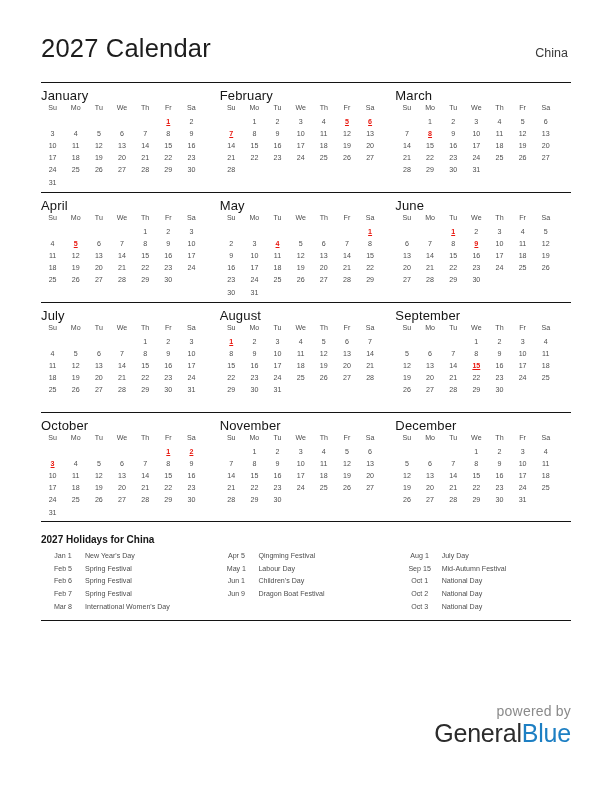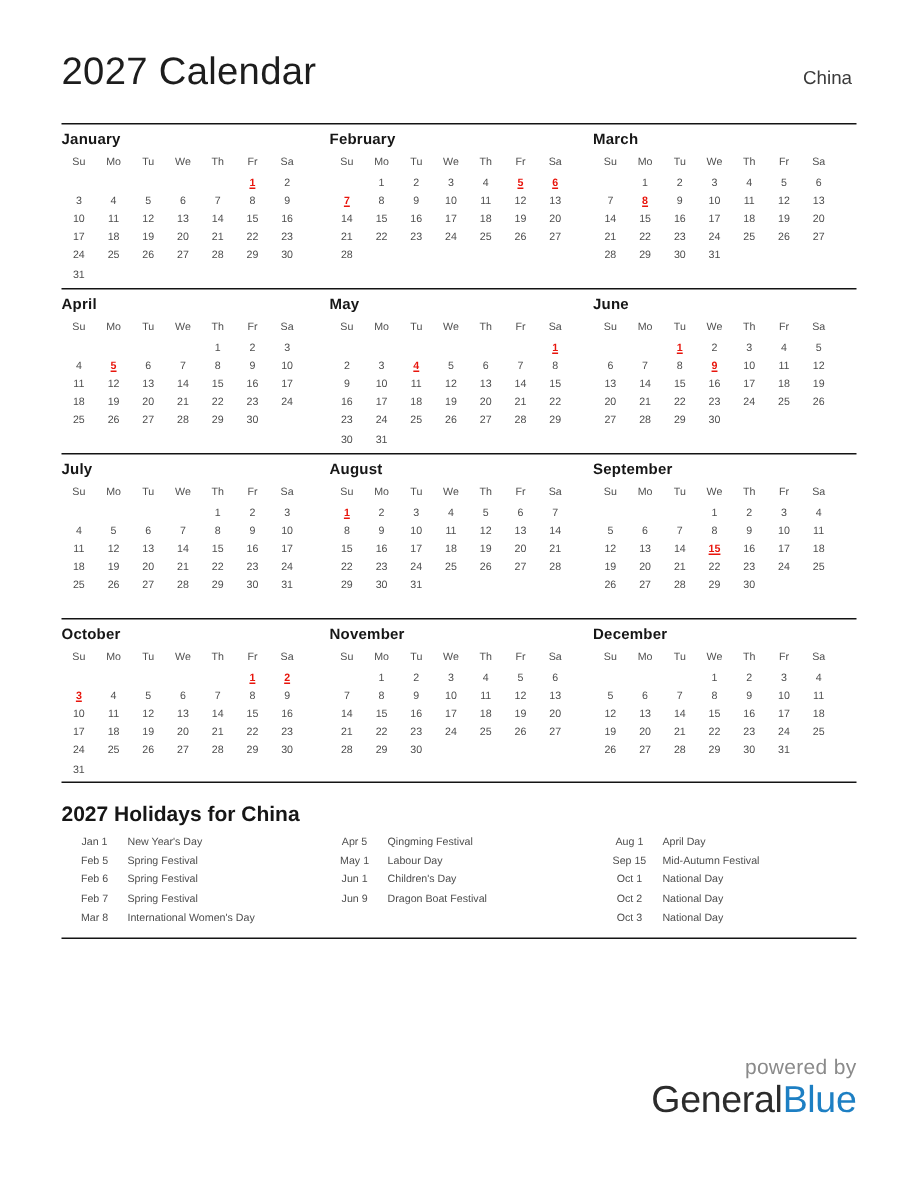--- a/index.html
+++ b/index.html
@@ -65,22 +65,22 @@
   .quarter-row.last {
     border-bottom: 1.1px solid #141414;
   }
   .month {
     width: 184px;
     padding-top: 5px;
     box-sizing: border-box;
   }
   .month:nth-child(2) { margin-left: 3px; }
   .month-name {
-    font-size: 10px;
-    font-weight: bold;
+    font-size: 13px;
+    font-weight: normal;
     color: #161616;
     letter-spacing: 0.15px;
     margin-bottom: 4px;
     height: 11px;
   }
   table.mgrid {
     border-collapse: collapse;
     table-layout: fixed;
     width: 162px;
   }
@@ -113,21 +113,21 @@
   .holidays {
     position: absolute;
     left: 41px;
     top: 528px;
     width: 530px;
     border-bottom: 1.1px solid #141414;
     padding-bottom: 7px;
     box-sizing: border-box;
   }
   .holidays-title {
-    font-size: 14px;
+    font-size: 10px;
     font-weight: bold;
     color: #161616;
     padding-top: 6px;
     margin-bottom: 5px;
   }
   .hol-cols {
     display: flex;
   }
   .hol-col {
     width: 176px;
@@ -1014,21 +1014,21 @@
             <div class="hol-name">Children's Day</div>
           </div>
           <div class="hol-row">
             <div class="hol-date">Jun 9</div>
             <div class="hol-name">Dragon Boat Festival</div>
           </div>
         </div>
         <div class="hol-col">
           <div class="hol-row">
             <div class="hol-date">Aug 1</div>
-            <div class="hol-name">April Day</div>
+            <div class="hol-name">July Day</div>
           </div>
           <div class="hol-row">
             <div class="hol-date">Sep 15</div>
             <div class="hol-name">Mid-Autumn Festival</div>
           </div>
           <div class="hol-row">
             <div class="hol-date">Oct 1</div>
             <div class="hol-name">National Day</div>
           </div>
           <div class="hol-row">

